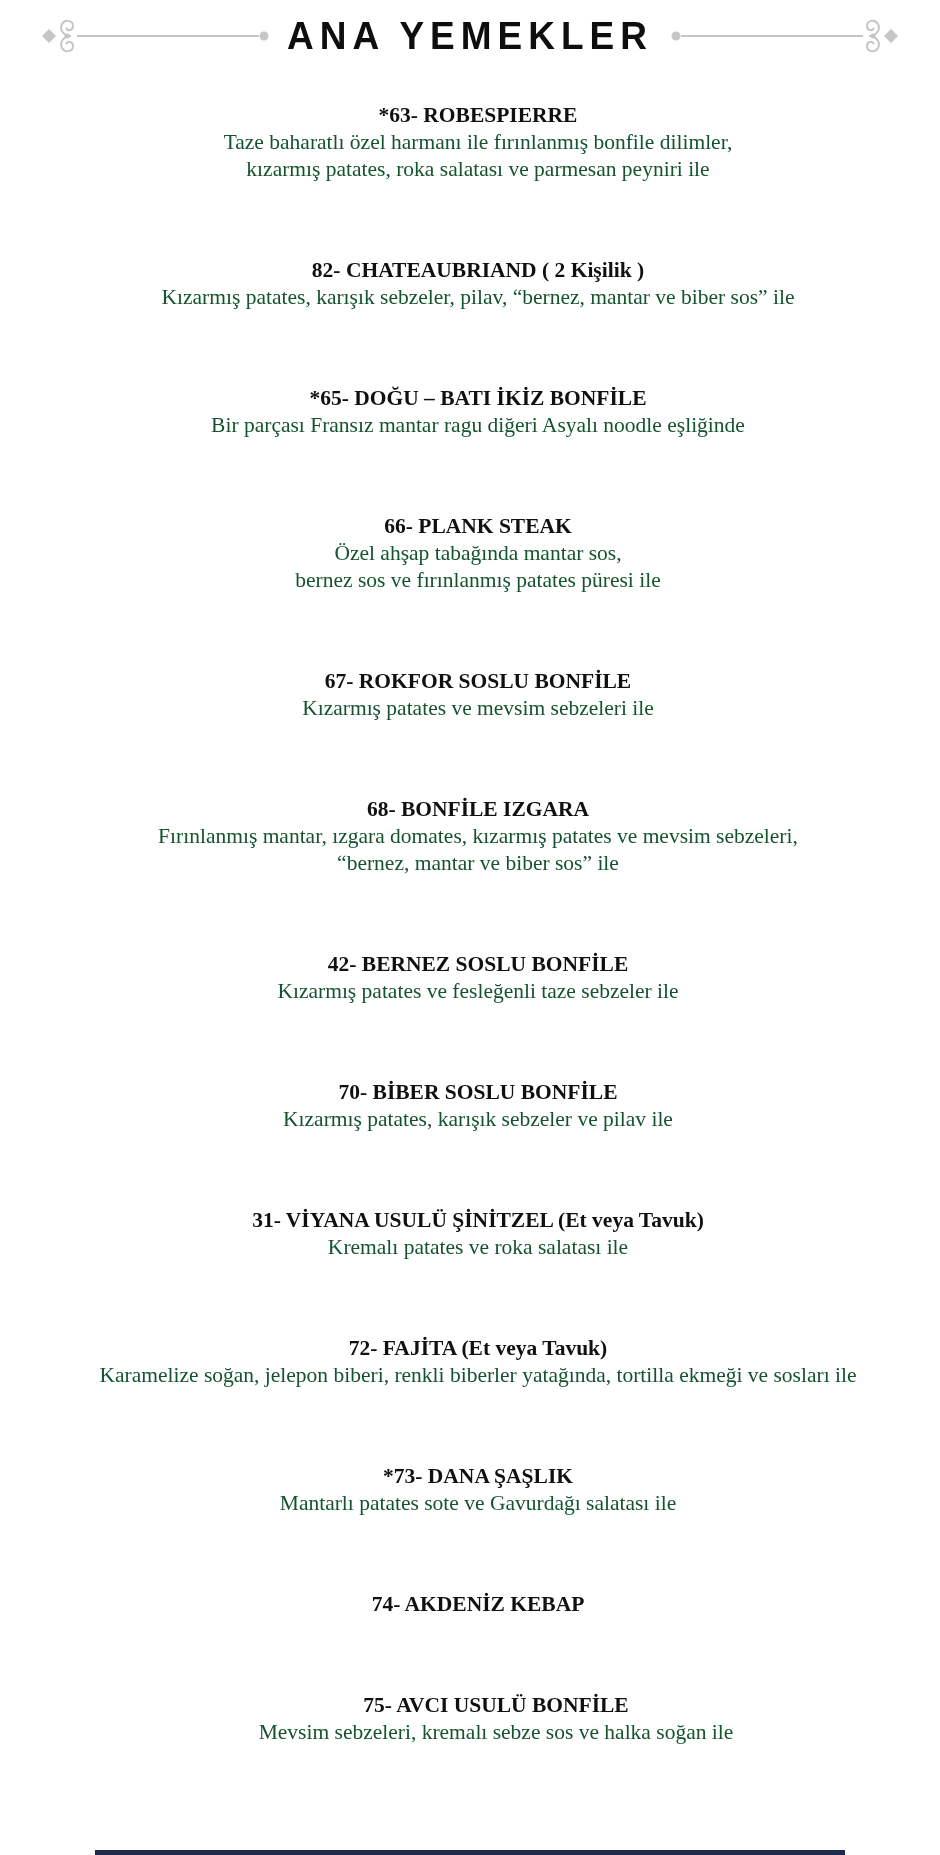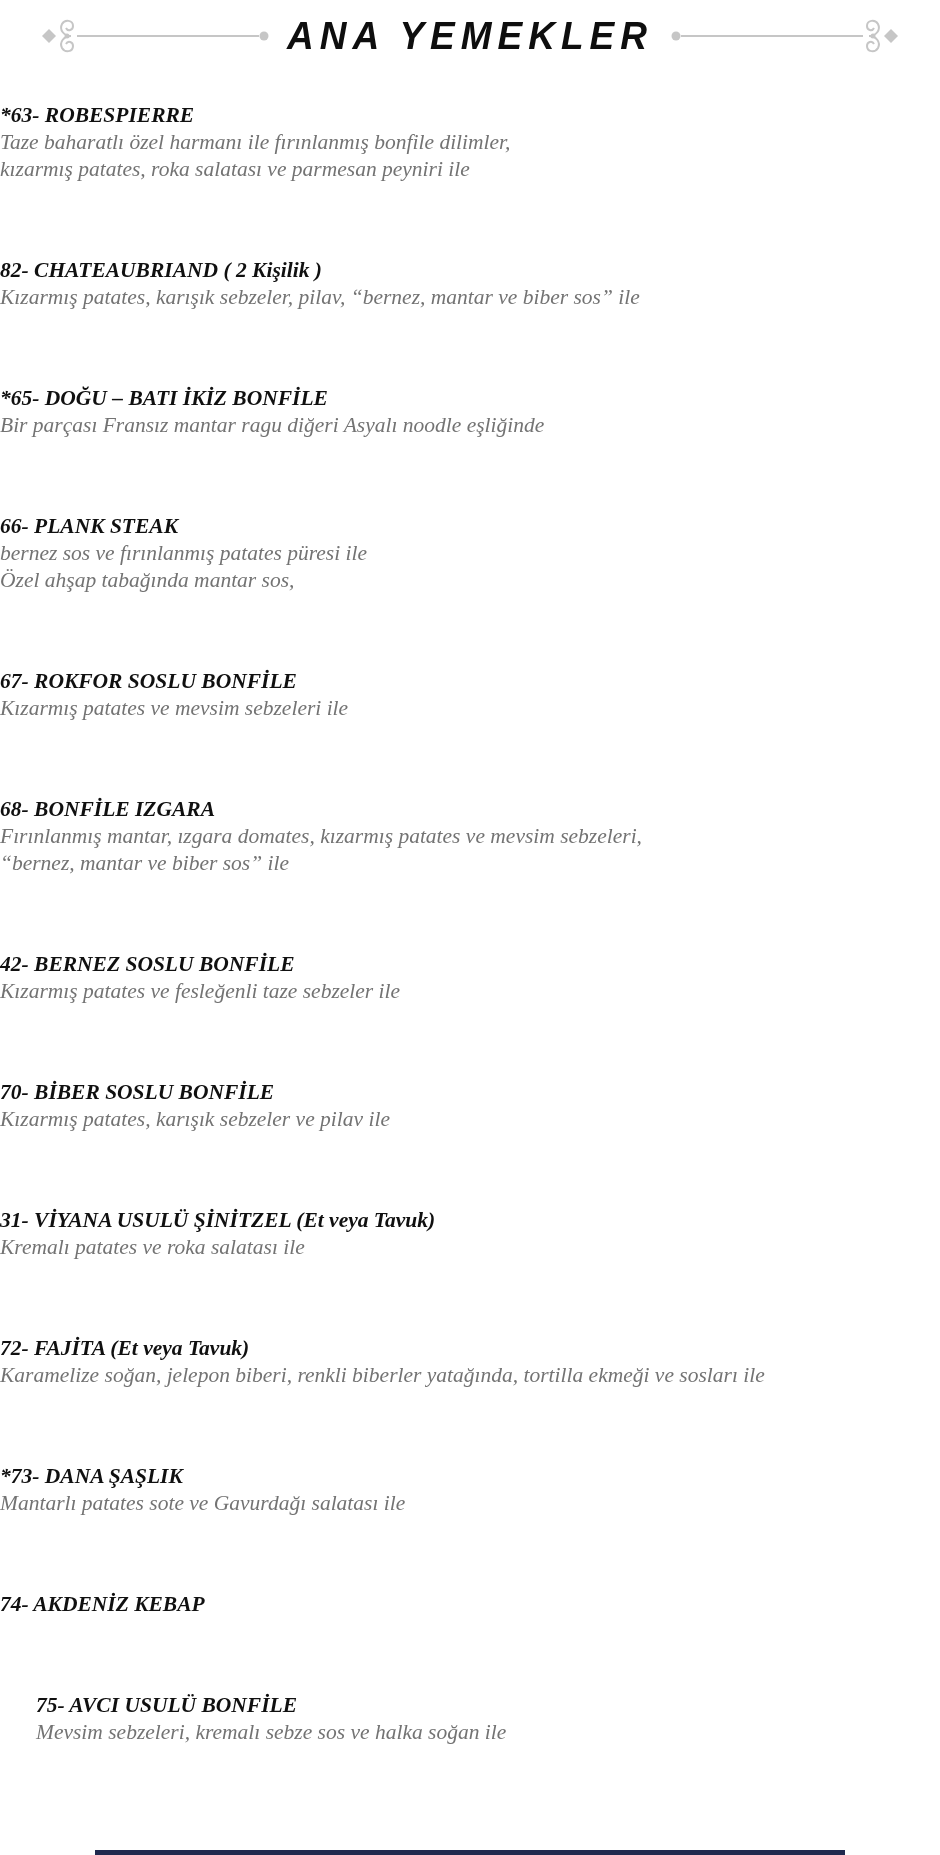--- a/index.html
+++ b/index.html
@@ -9,21 +9,20 @@
   }
   .page {
     position: relative;
     width: 940px;
     height: 1855px;
     margin: 0 auto;
     background: #ffffff;
     overflow: hidden;
     font-family: "Liberation Serif", serif;
     color: #161616;
-    font-style: italic;
   }
   
   .header {
     display: flex;
     align-items: center;
     justify-content: center;
     gap: 12px;
     padding-top: 10px;
     height: 52px;
   }
@@ -34,34 +33,35 @@
     letter-spacing: 6px;
     color: #0e0e0e;
     white-space: nowrap;
     transform: scaleY(1.05);
   }
   .ornament { flex: 0 0 auto; display: block; }
   .ornament.right { transform: scaleX(-1); }
   
   .menu-list {
     padding-top: 40px;
-    text-align: left;
+    text-align: center;
+    margin-left: 16px;
   }
   .menu-item { margin-bottom: 74px; }
   .menu-item:last-child { margin-bottom: 0; padding-left: 36px; }
   .item-title {
     font-weight: 700;
     font-size: 21.5px;
     line-height: 27px;
     color: #101010;
   }
   .desc-line {
     font-size: 21.5px;
     line-height: 27px;
-    color: #737373;
+    color: #14532d;
   }
   
   .footer-bar {
     position: absolute;
     bottom: 0;
     left: 50%;
     transform: translateX(-50%);
     width: 750px;
     height: 5px;
   }
@@ -116,22 +116,22 @@
   <div class="menu-item">
     <div class="item-title">*65- DOĞU – BATI  İKİZ BONFİLE</div>
     <div class="item-desc">
           <div class="desc-line">Bir parçası Fransız mantar ragu diğeri Asyalı noodle eşliğinde</div>
         </div>
   </div>
 
   <div class="menu-item">
     <div class="item-title">66- PLANK STEAK</div>
     <div class="item-desc">
+          <div class="desc-line">Özel ahşap tabağında mantar sos,</div>
           <div class="desc-line">bernez sos ve fırınlanmış patates püresi ile</div>
-          <div class="desc-line">Özel ahşap tabağında mantar sos,</div>
         </div>
   </div>
 
   <div class="menu-item">
     <div class="item-title">67- ROKFOR SOSLU BONFİLE</div>
     <div class="item-desc">
           <div class="desc-line">Kızarmış patates ve mevsim sebzeleri ile</div>
         </div>
   </div>
 

